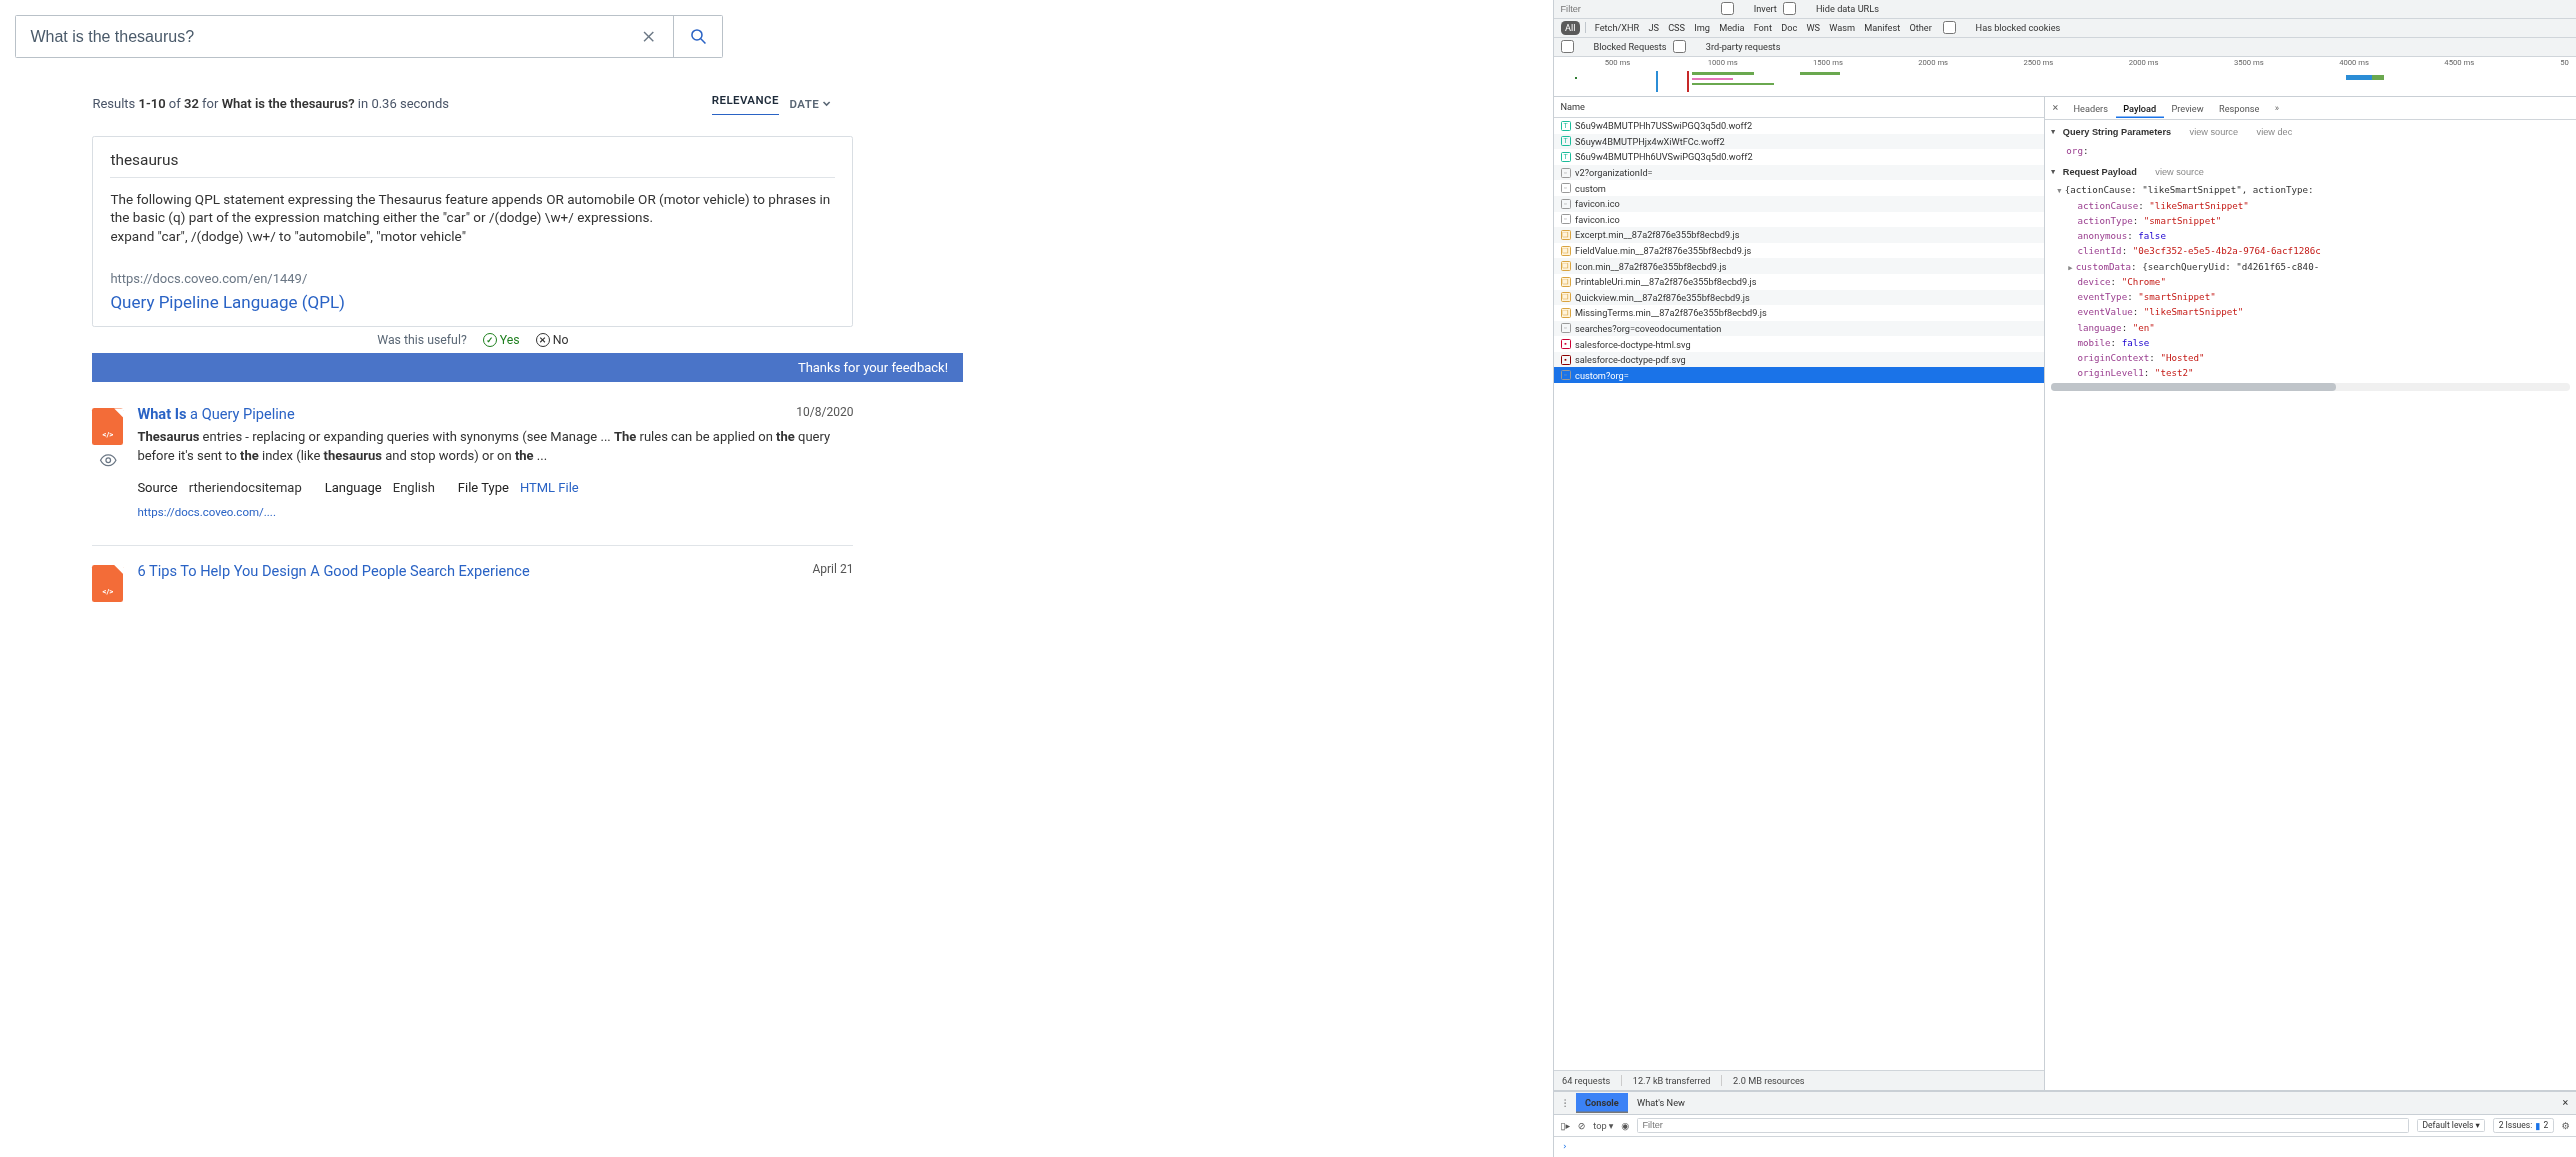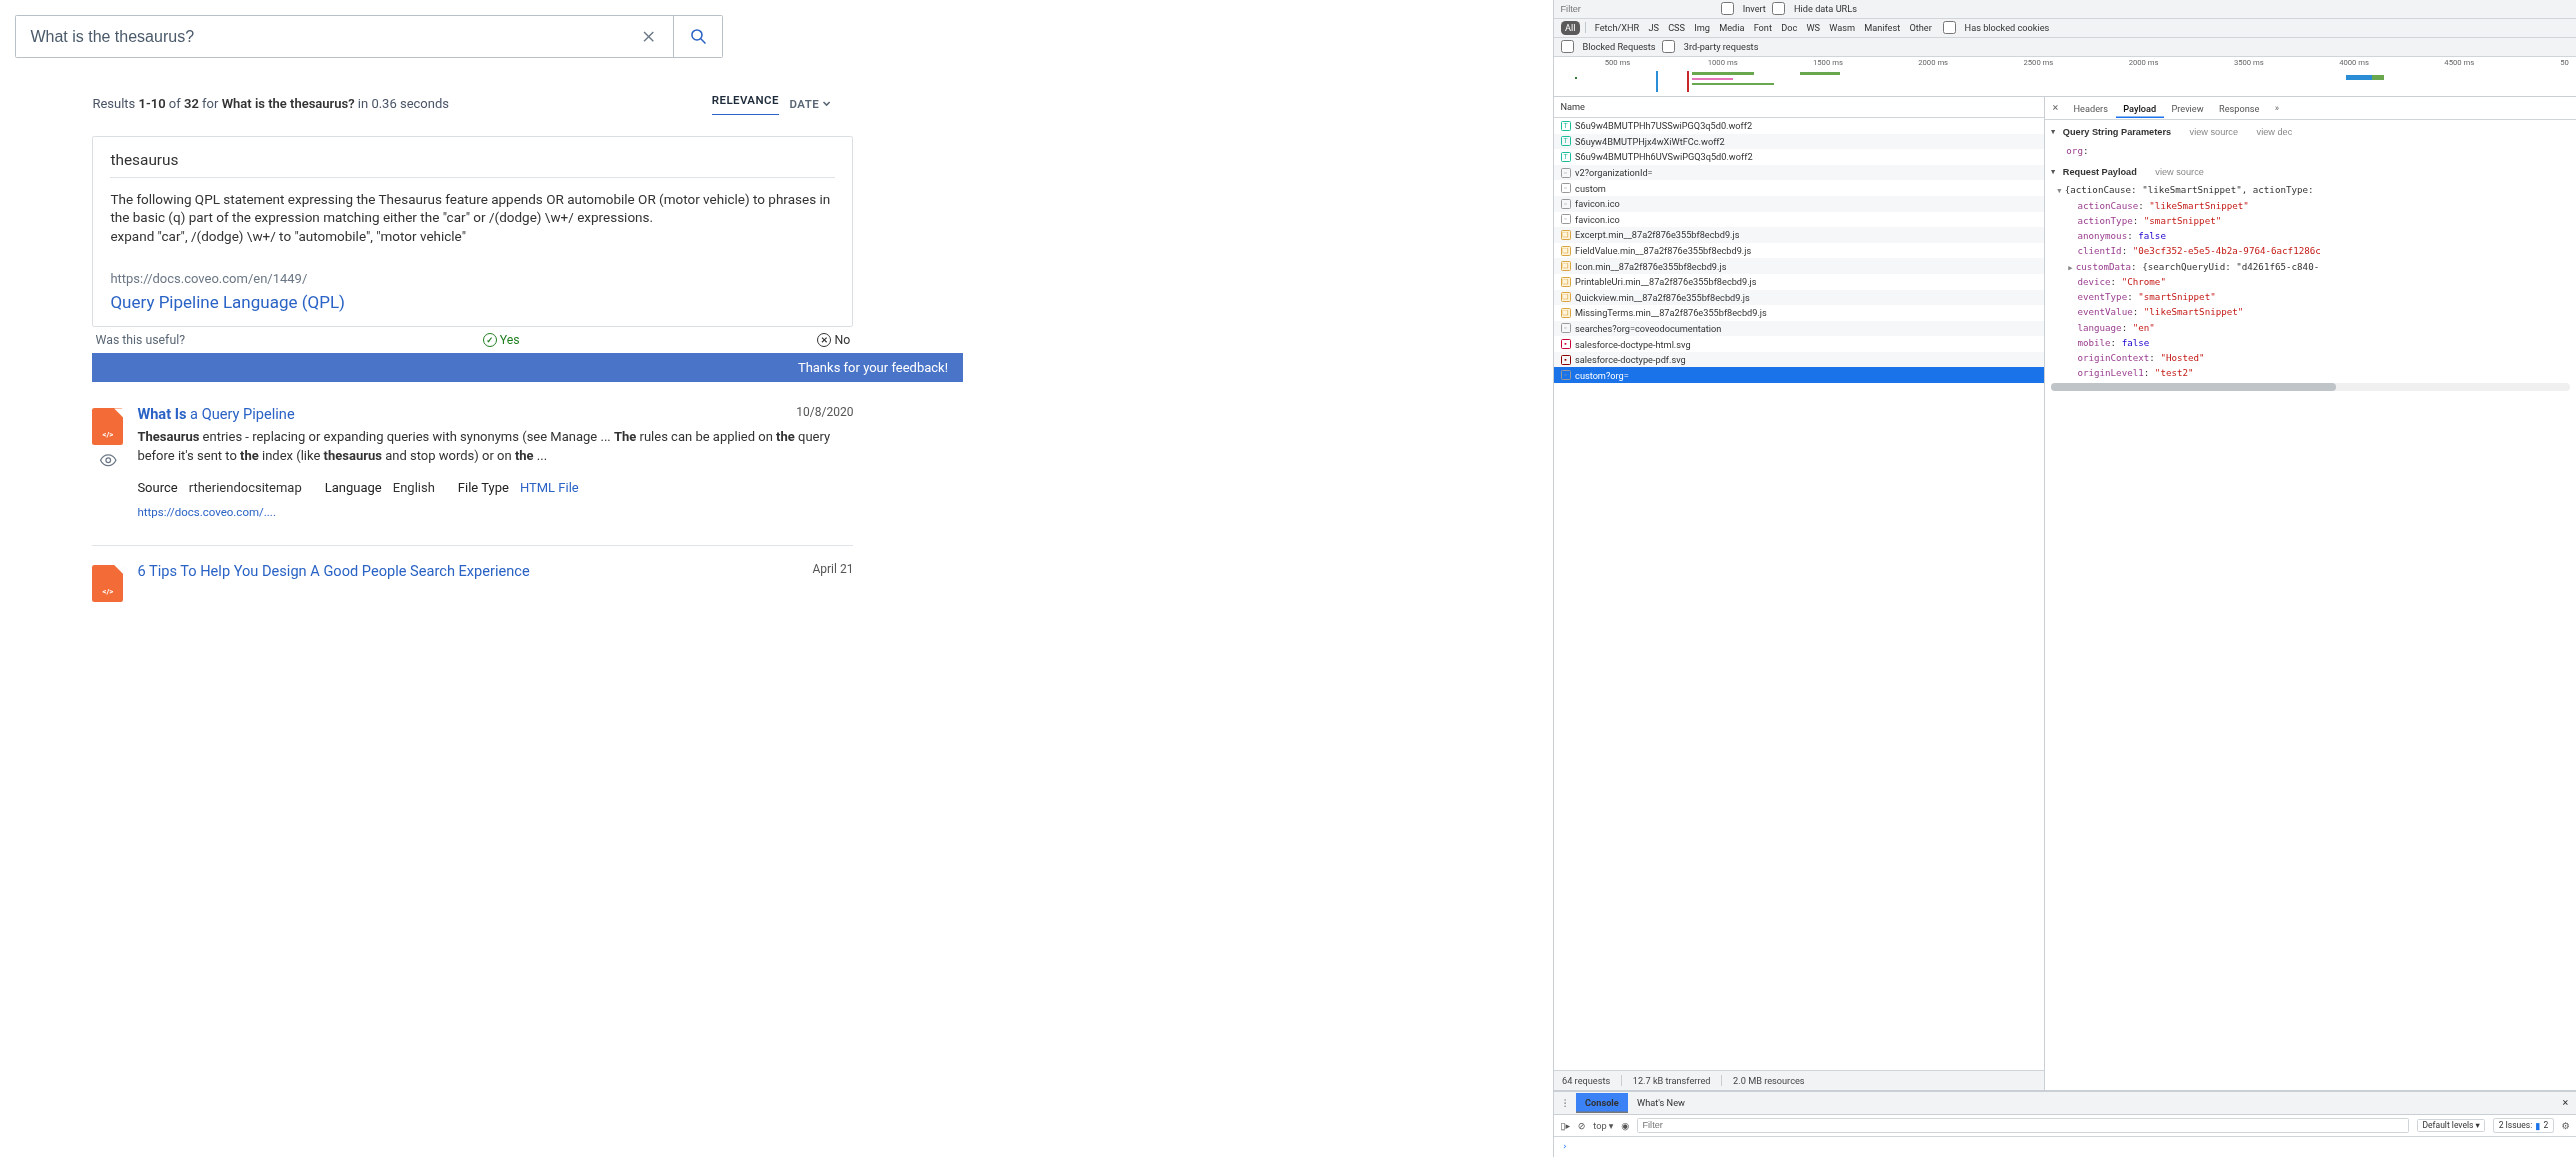--- a/index.html
+++ b/index.html
@@ -23,21 +23,21 @@
   .sort-tabs { display: flex; gap: 10.8px; font-size: 11.5px; font-weight: 600; letter-spacing: 0.4px; color: #5a6775; }
   .sort-tab.active { color: #1e2b3a; padding-bottom: 6.2px; border-bottom: 1.5px solid #2a63c5; }
   .sort-tab { display: flex; align-items: center; gap: 3.1px; cursor: pointer; }
   
   .snippet-card { border: 0.8px solid #d9dee3; border-radius: 2.3px; padding: 14px 17px 14px 17px; margin-bottom: 0; position: relative; width: 761px; }
   .snippet-title { font-size: 15.4px; color: #333; padding-bottom: 7.7px; border-bottom: 0.8px solid #e0e4e8; margin-bottom: 12.3px; }
   .snippet-body { font-size: 13.5px; line-height: 1.35; color: #333; margin-bottom: 9.2px; white-space: pre-line; }
   .snippet-url { font-size: 13px; color: #6b7785; margin-top: 26px; }
   .snippet-link { color: #2a63c5; font-size: 17px; margin-top: 6.2px; display: inline-block; cursor: pointer; }
   
-  .feedback-row { display: flex; justify-content: space-between; align-items: center; gap: 9px; font-size: 12.3px; color: #5a6775; padding: 6.2px 3.1px; width: 761px; }
+  .feedback-row { display: flex; justify-content: center; align-items: center; gap: 16px; font-size: 12.3px; color: #5a6775; padding: 6.2px 3.1px; width: 761px; }
   .fb-opt { display: flex; align-items: center; gap: 3.1px; cursor: pointer; }
   .fb-opt.yes { color: #1e7f1e; }
   .fb-opt.no { color: #333; }
   .fb-icon { width: 14px; height: 14px; border: 1.2px solid currentColor; border-radius: 50%; display: flex; align-items: center; justify-content: center; font-size: 8.5px; font-weight: bold; }
   .thanks-bar { background: #4a74c8; color: #fff; font-size: 13px; text-align: right; padding: 7px 15.4px; width: 871px; margin-bottom: 23px; }
   
   .result-item { display: flex; gap: 14px; width: 761px; margin-bottom: 26px; position: relative; }
   .doc-icon { width: 31px; height: 37px; background: #f36c38; border-radius: 2.3px 2.3px 2.3px 2.3px; position: relative; flex-shrink: 0; margin-top: 3.1px; }
   .doc-icon::before { content:""; position:absolute; top:0; right:0; width:9.2px; height:9.2px; background:#fff; clip-path: polygon(0 0, 100% 100%, 100% 0);}
   .doc-icon span { position: absolute; bottom: 6.2px; left: 0; right: 0; text-align: center; color: #fff; font-size: 7.7px; font-weight: bold; }
@@ -53,21 +53,21 @@
   .result-meta .label { color: #222; font-weight: 400; margin-right: 4.6px;}
   .meta-link { color: #2a63c5; cursor: pointer;}
   .result-uri { font-size: 11.5px; color: #2a63c5; margin-top: 10.8px; cursor: pointer;}
   .result-sep { border: none; border-top: 0.8px solid #e0e4e8; width: 761px; margin-bottom: 15.4px; }
   
   
   .devtools { flex: 1; border-left: 0.8px solid #c9cfd5; display: flex; flex-direction: column; background: #f1f3f4; font-size: 9.2px; color: #333; min-width: 0; }
   .dt-row { display: flex; align-items: center; gap: 6.2px; padding: 2.3px 6.2px; border-bottom: 0.8px solid #d0d5da; white-space: nowrap; overflow: hidden; }
   .dt-row.filters2 { background: #f1f3f4; }
   .filter-input { border: none; background: transparent; padding: 1.5px 0; width: 154px; outline: none; font-size: 9.2px;}
-  .chk { display: flex; align-items: center; gap: 9px; font-size: 9.2px; color: #333;}
+  .chk { display: flex; align-items: center; gap: 20px; font-size: 9.2px; color: #333;}
   .chk input { margin: 0; }
   .type-pills { display: flex; gap: 0; align-items: center; }
   .type-pill { padding: 1.5px 4.6px; cursor: pointer; color: #333; border-radius: 0; }
   .type-pill.active { background: #5a5a5a; color: #fff; border-radius: 4.6px; }
   .type-sep { width: 0.8px; height: 10.8px; background: #c0c6cc; margin: 0 4.6px; }
   
   .timeline { height: 40px; border-bottom: 0.8px solid #c9cfd5; position: relative; background: #fff; overflow: hidden;}
   .tl-ticks { position: absolute; top: 0; left: 0; right: 0; display: flex; font-size: 7.7px; color: #666; }
   .tl-tick { position: absolute; top: 1.5px; transform: translateX(-50%); }
   .tl-band { position: absolute; top: 14px; height: 21.6px; left: 0; right: 0;}

